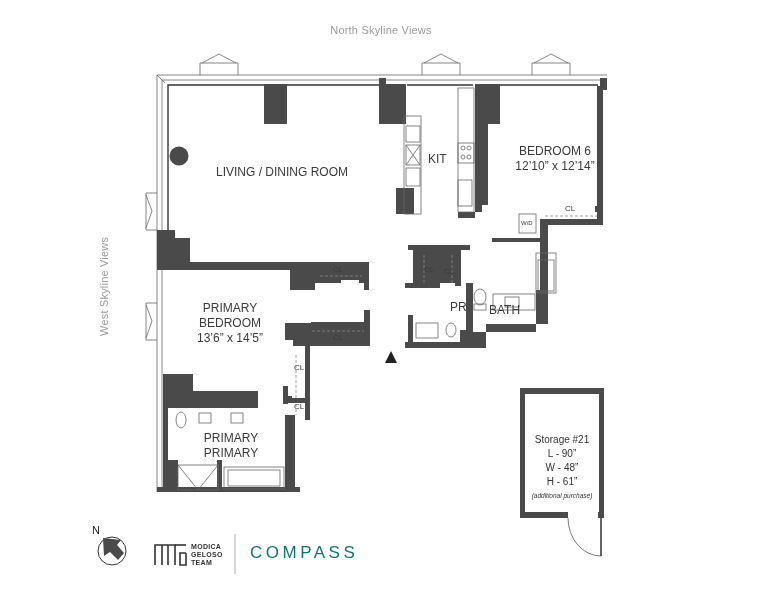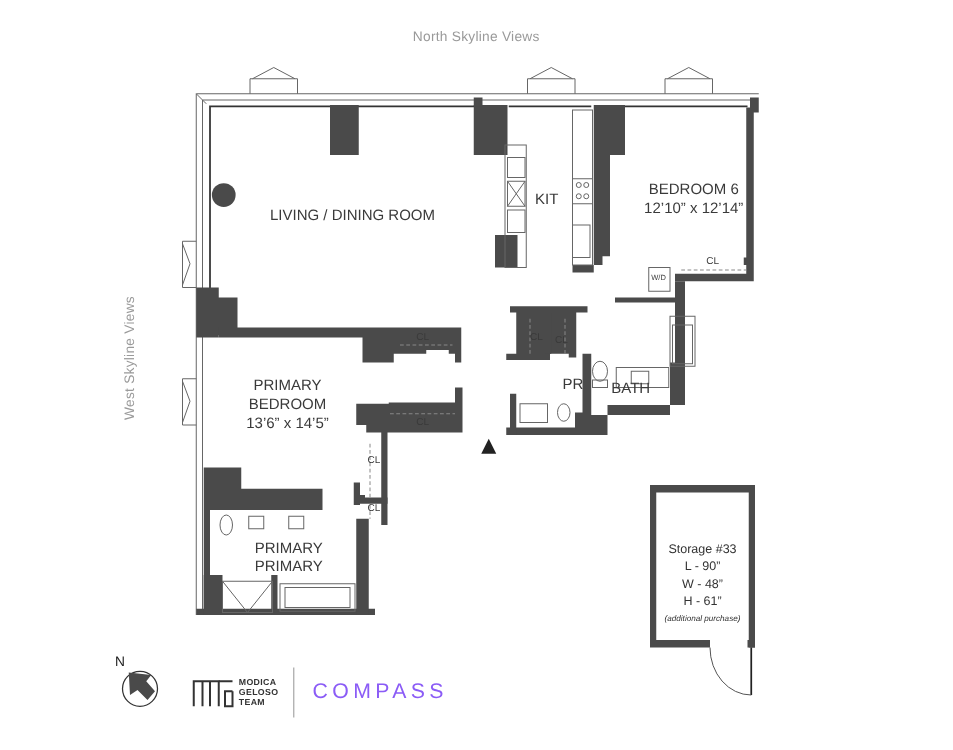--- a/index.html
+++ b/index.html
@@ -7,21 +7,21 @@
   .abs { position: absolute; }
   .view-label { color: #9a9a9a; font-size: 11px; letter-spacing: 0.2px; }
   #north-views { left: 0; width: 762px; top: 24px; text-align: center; }
   #west-views { left: 64px; top: 290px; transform: rotate(-90deg); transform-origin: center; width: 80px; text-align: center; white-space: nowrap; }
   .room-label { color: #3a3a3a; font-size: 12px; text-align: center; line-height: 15px; white-space: nowrap; }
   .cl-label { color: #3a3a3a; font-size: 8px; }
   svg { position: absolute; left: 0; top: 0; }
   .storage-text { color: #333; font-size: 10px; text-align: center; line-height: 14px; }
   .storage-note { font-size: 6.5px; font-style: italic; color: #333; }
   .logo-mg { font-size: 7px; font-weight: bold; line-height: 8px; color: #333; letter-spacing: 0.3px; }
-  .compass-word { font-size: 17px; letter-spacing: 3.5px; color: #8b5cf6; }
+  .compass-word { font-size: 17px; letter-spacing: 3.5px; color: #0f766e; }
   .north-n { font-size: 11px; color: #222; }
 </style>
 </head>
 <body>
 
 <svg width="762" height="600" viewBox="0 0 762 600">
 
   <g fill="none" stroke="#666" stroke-width="0.8">
     <polyline points="157,492 157,75 607,75"></polyline>
     <polyline points="162,492 162,80 605,80"></polyline>
@@ -195,21 +195,21 @@
 
 <div class="abs cl-label" style="left:565px; top:204px;">CL</div>
 <div class="abs cl-label" style="left:333px; top:265px;">CL</div>
 <div class="abs cl-label" style="left:333px; top:333px;">CL</div>
 <div class="abs cl-label" style="left:294px; top:363px;">CL</div>
 <div class="abs cl-label" style="left:294px; top:402px;">CL</div>
 <div class="abs cl-label" style="left:424px; top:265px;">CL</div>
 <div class="abs cl-label" style="left:444px; top:267px;">CL</div>
 
 <div class="abs storage-text" style="left:527px; top:433px; width:70px;">
-  <div>Storage #33</div>
+  <div>Storage #21</div>
   <div>L - 90”</div>
   <div>W - 48”</div>
   <div>H - 61”</div>
   <div class="storage-note">(additional purchase)</div>
 </div>
 
 <div class="abs north-n" style="left:92px; top:524px;">N</div>
 <div class="abs logo-mg" style="left:191px; top:543px;">
   <div>MODICA</div>
   <div>GELOSO</div>

